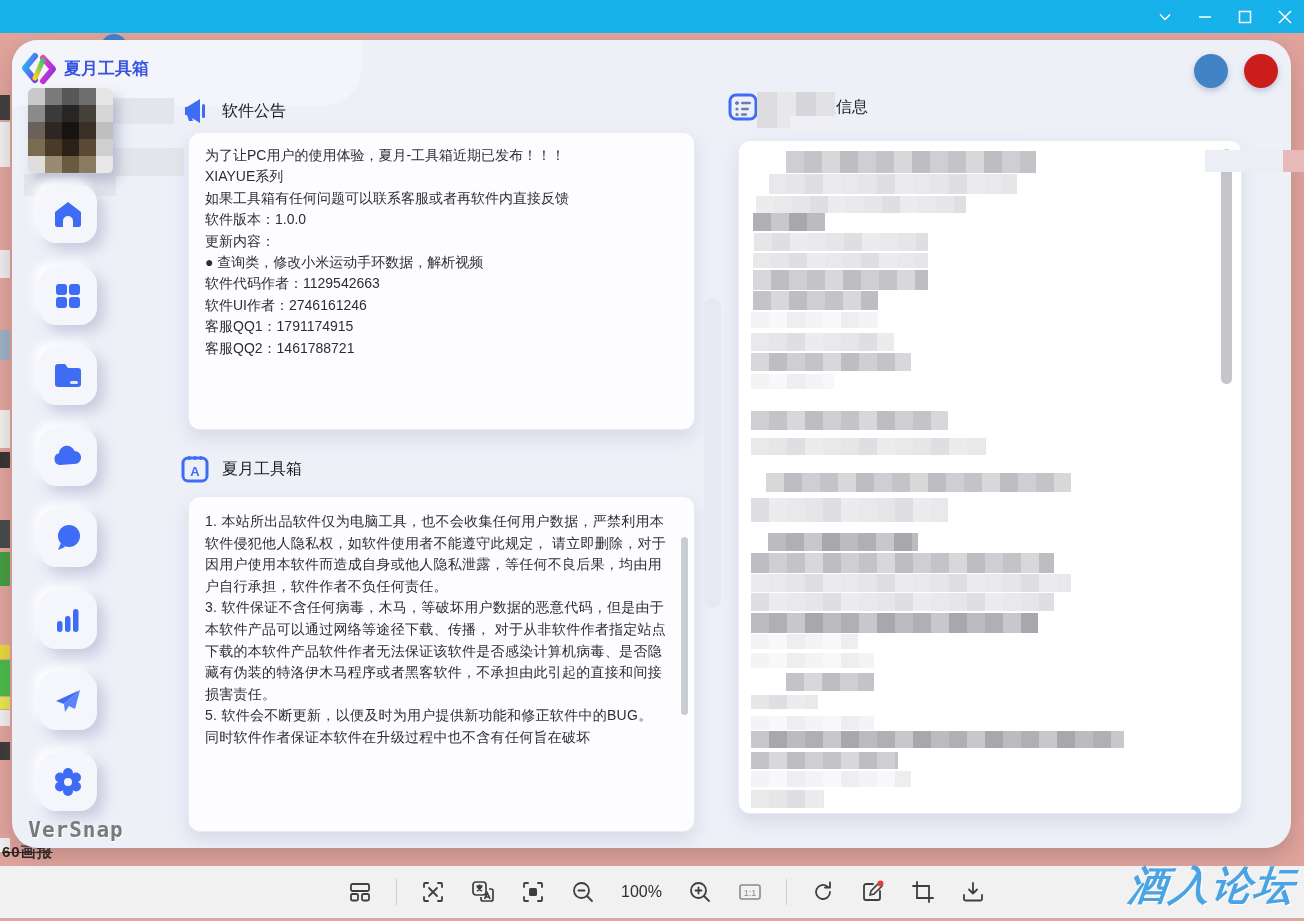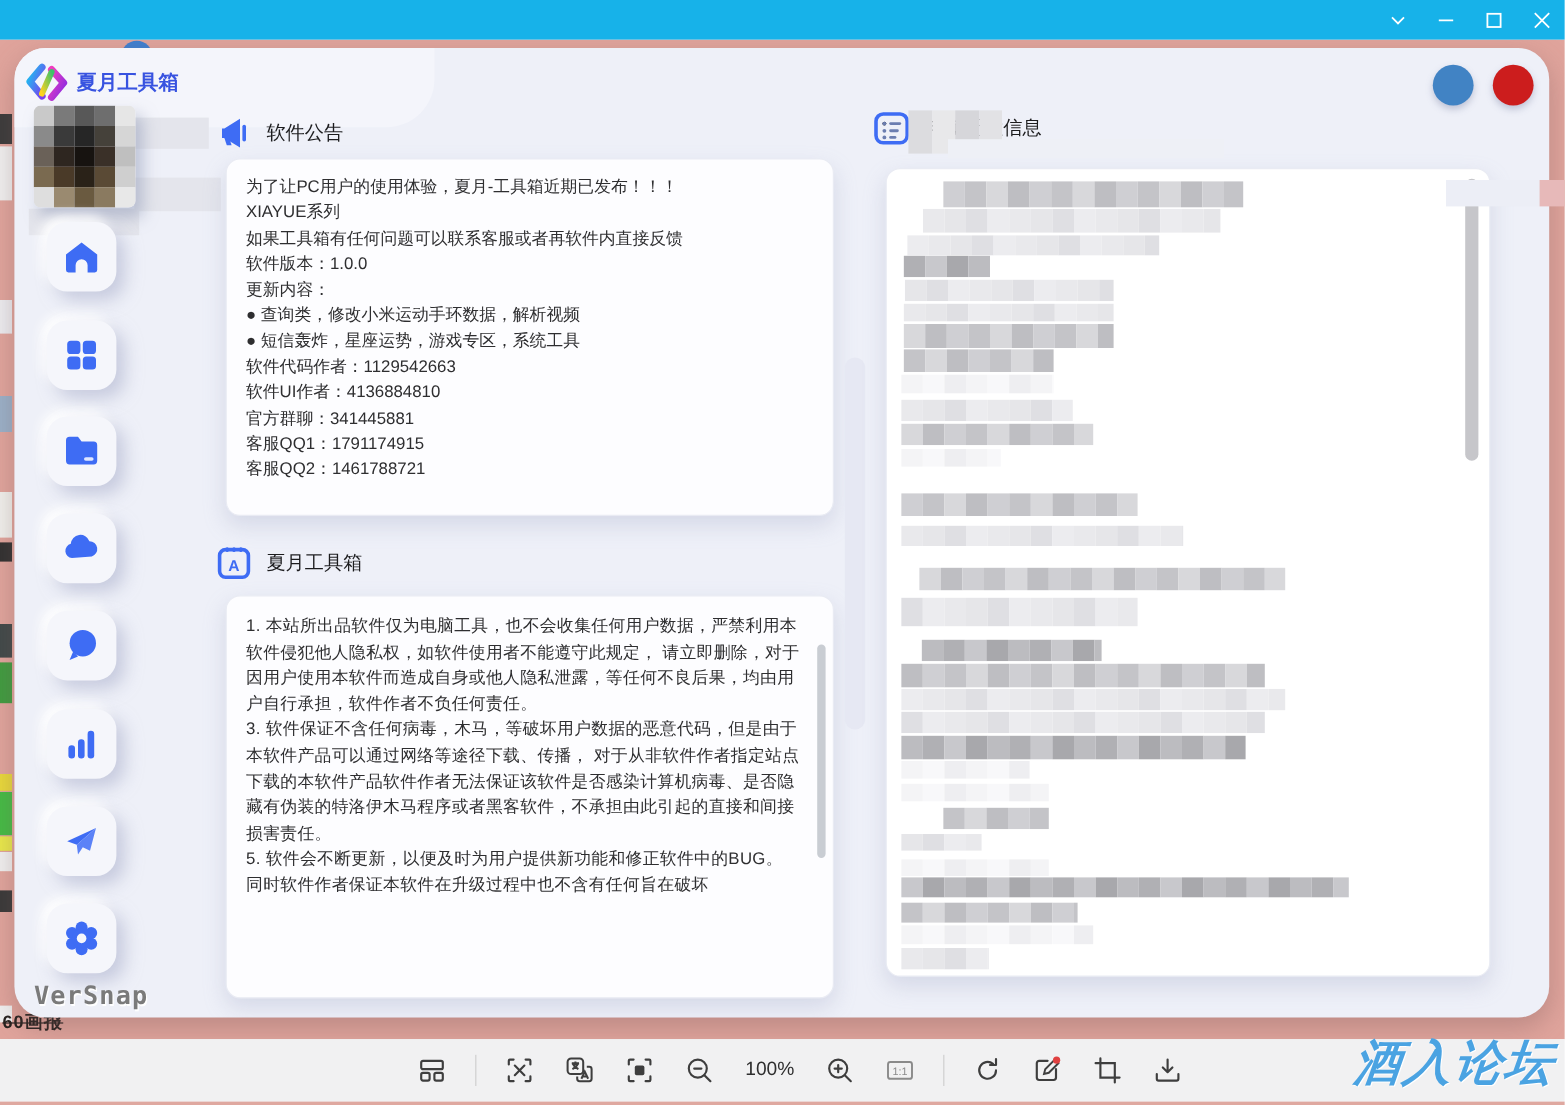--- a/index.html
+++ b/index.html
@@ -246,24 +246,22 @@
       </svg>
       <span class="t">软件公告</span>
     </div>
     <div class="card announce-card" id="announce-card">
         <div class="ln">为了让PC用户的使用体验，夏月-工具箱近期已发布！！！</div>
         <div class="ln">XIAYUE系列</div>
         <div class="ln">如果工具箱有任何问题可以联系客服或者再软件内直接反馈</div>
         <div class="ln">软件版本：1.0.0</div>
         <div class="ln">更新内容：</div>
         <div class="ln">● 查询类，修改小米运动手环数据，解析视频</div>
-        <div class="ln">● 短信轰炸，星座运势，游戏专区，系统工具</div>
         <div class="ln">软件代码作者：1129542663</div>
-        <div class="ln">软件UI作者：4136884810</div>
-        <div class="ln">官方群聊：341445881</div>
+        <div class="ln">软件UI作者：2746161246</div>
         <div class="ln">客服QQ1：1791174915</div>
         <div class="ln">客服QQ2：1461788721</div>
       </div>
 
     <div class="sec-header" style="left:168px;top:414px;">
       <svg width="30" height="30" viewBox="0 0 30 30">
         <rect x="3" y="4" width="24" height="23" rx="5" fill="none" stroke="#3e6cf4" stroke-width="3"></rect>
         <rect x="8" y="2" width="2.6" height="4" rx="1.3" fill="#3e6cf4"></rect>
         <rect x="13.7" y="2" width="2.6" height="4" rx="1.3" fill="#3e6cf4"></rect>
         <rect x="19.4" y="2" width="2.6" height="4" rx="1.3" fill="#3e6cf4"></rect>

